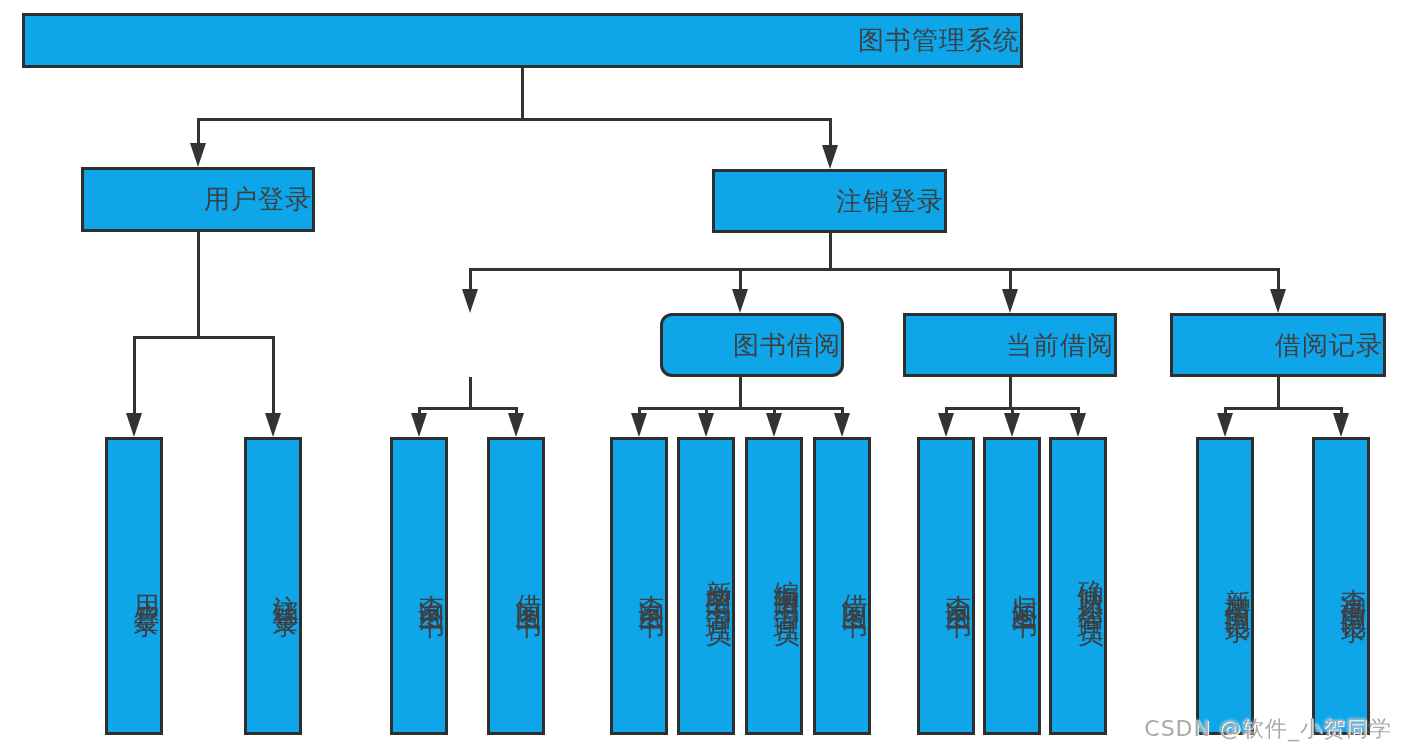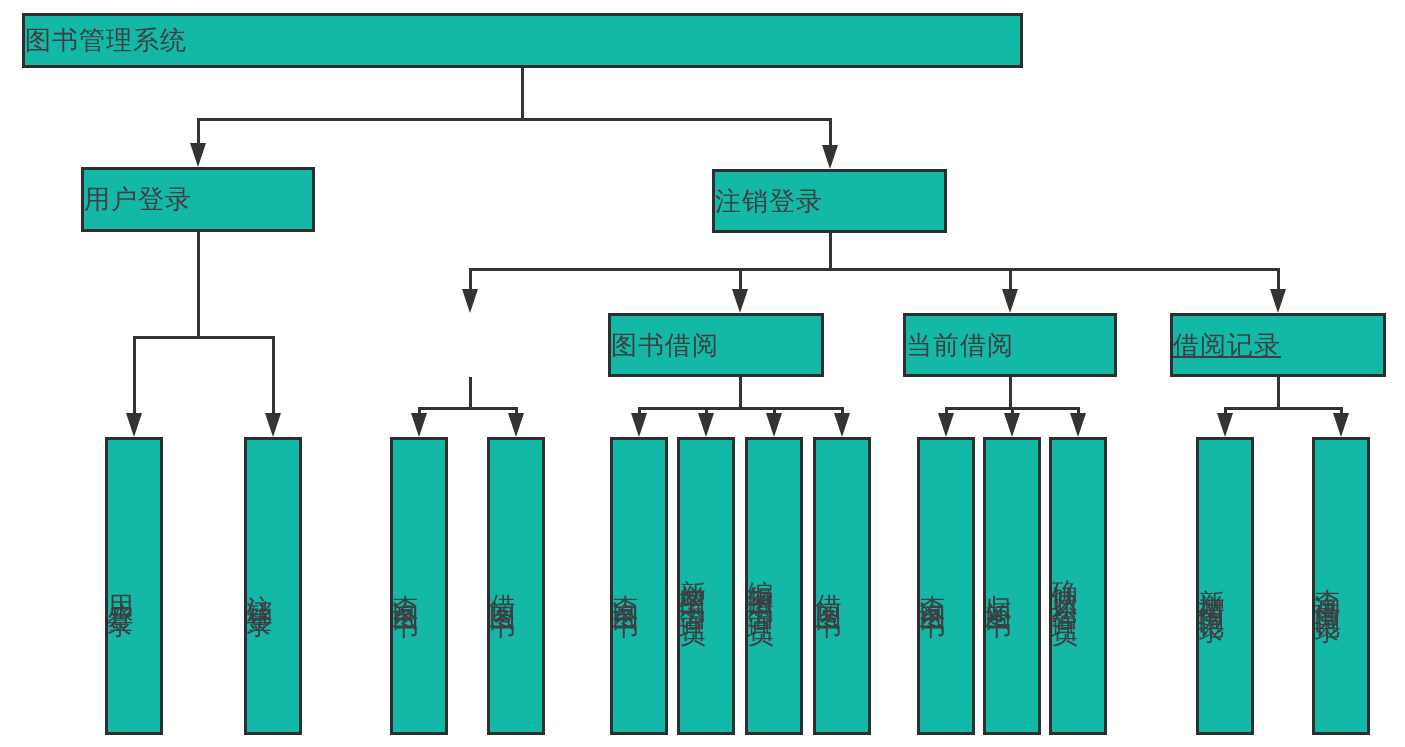--- a/index.html
+++ b/index.html
@@ -18,24 +18,24 @@
     position: relative;
     width: 1405px;
     height: 747px;
     background: var(--bg);
     overflow: hidden;
   }
   .node {
     position: absolute;
     box-sizing: border-box;
     border: 3px solid var(--border);
-    background: #14b8a6;
+    background: #0ea5e9;
     display: flex;
     align-items: center;
-    justify-content: flex-start;
+    justify-content: flex-end;
     color: var(--text);
     font-size: 26px;
     z-index: 2;
   }
   .node .node-label {
     white-space: nowrap;
     letter-spacing: 1px;
   }
   .node.vertical .node-label {
     writing-mode: vertical-rl;
@@ -66,36 +66,37 @@
     color: var(--watermark);
     text-shadow: 0 0 3px #ffffff, 1px 1px 0 #ffffff;
     z-index: 5;
     white-space: nowrap;
   }
 </style>
 </head>
 <body>
 
 <div class="stage">
+  <div class="watermark">CSDN @软件_小贺同学</div>
 <div class="node" style="left: 22px; top: 13px; width: 1001px; height: 55px;">
       <span class="node-label">图书管理系统</span>
     </div>
     <div class="node" style="left: 81px; top: 167px; width: 234px; height: 65px;">
       <span class="node-label">用户登录</span>
     </div>
     <div class="node" style="left: 712px; top: 169px; width: 235px; height: 64px;">
       <span class="node-label">注销登录</span>
     </div>
-    <div class="node" style="left: 608px; top: 313px; width: 216px; height: 64px;">
+    <div class="node" style="left: 660px; top: 313px; width: 184px; height: 64px; border-radius: 12px;">
       <span class="node-label">图书借阅</span>
     </div>
     <div class="node" style="left: 903px; top: 313px; width: 214px; height: 64px;">
       <span class="node-label">当前借阅</span>
     </div>
-    <div class="node" style="left: 1170px; top: 313px; width: 216px; height: 64px; text-decoration: underline;">
+    <div class="node" style="left: 1170px; top: 313px; width: 216px; height: 64px;">
       <span class="node-label">借阅记录</span>
     </div>
     <div class="node vertical" style="left: 105px; top: 437px; width: 58px; height: 298px;">
       <span class="node-label">用户登录</span>
     </div>
     <div class="node vertical" style="left: 244px; top: 437px; width: 58px; height: 298px;">
       <span class="node-label">注销登录</span>
     </div>
     <div class="node vertical" style="left: 390px; top: 437px; width: 58px; height: 298px;">
       <span class="node-label">查询图书</span>

